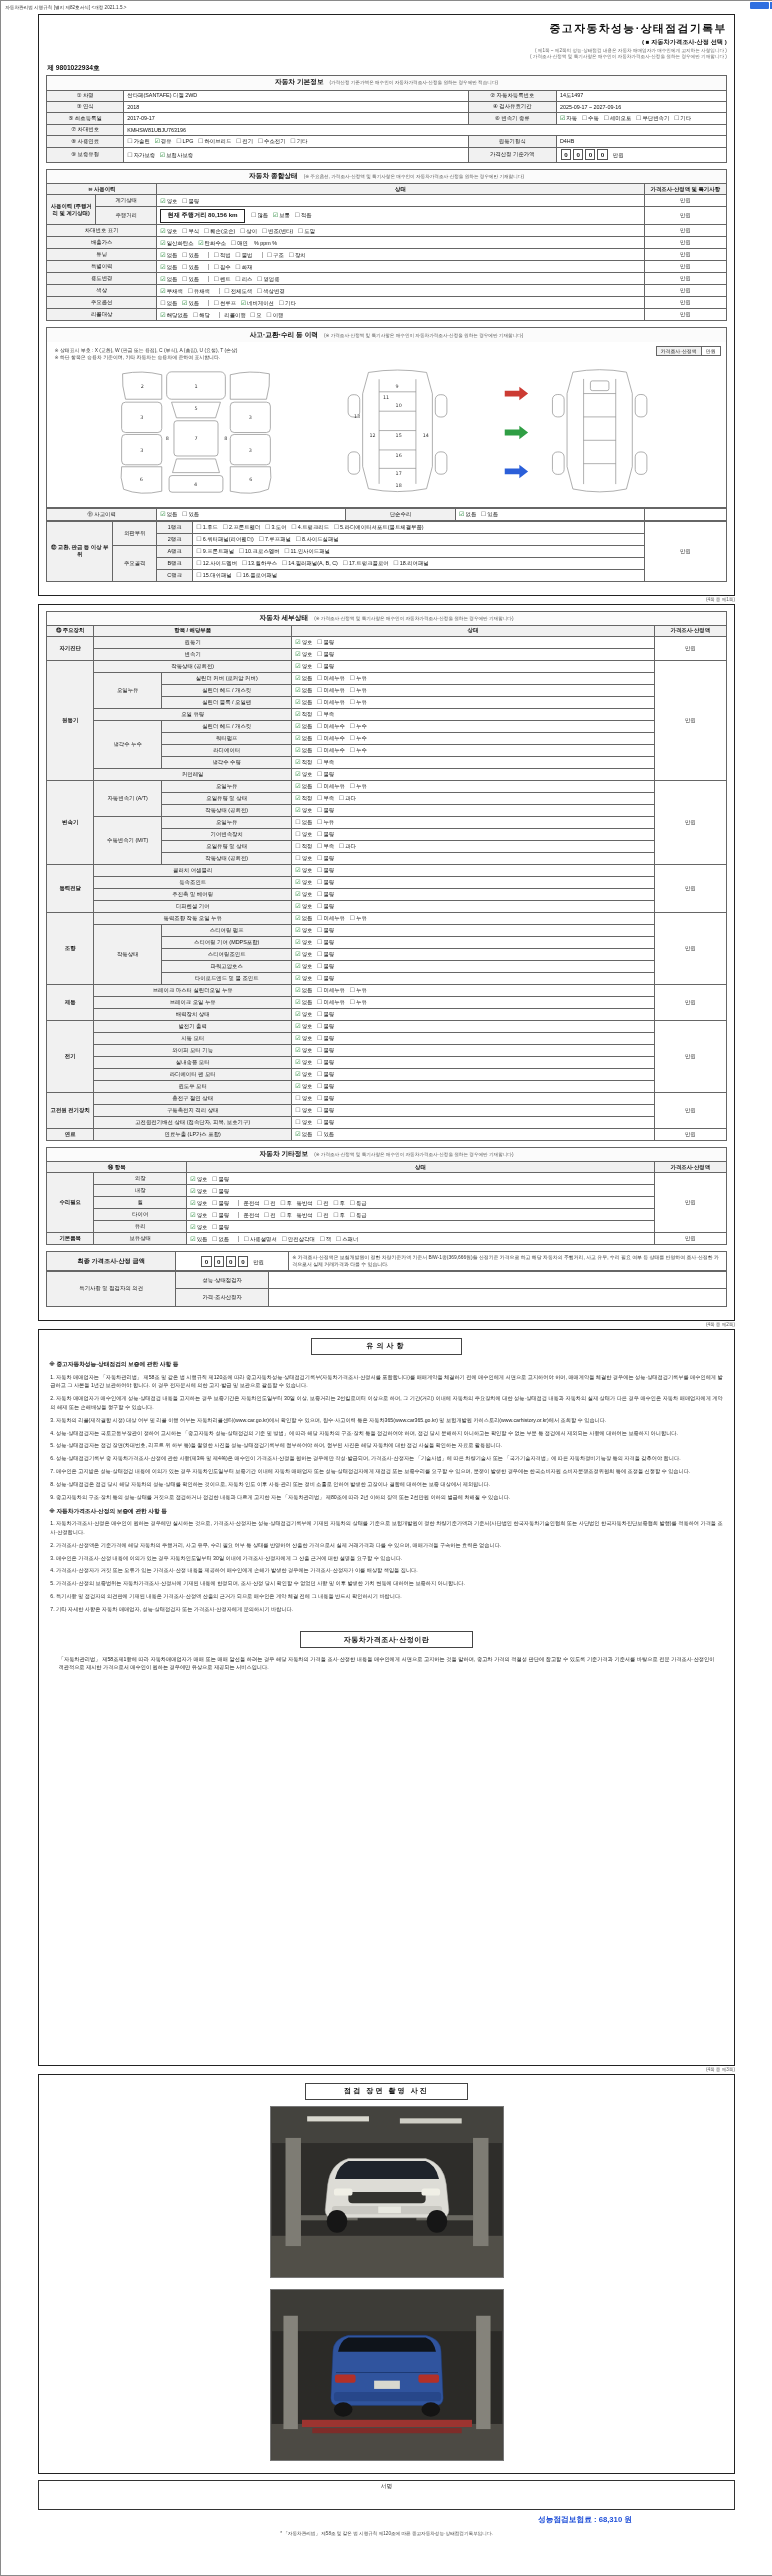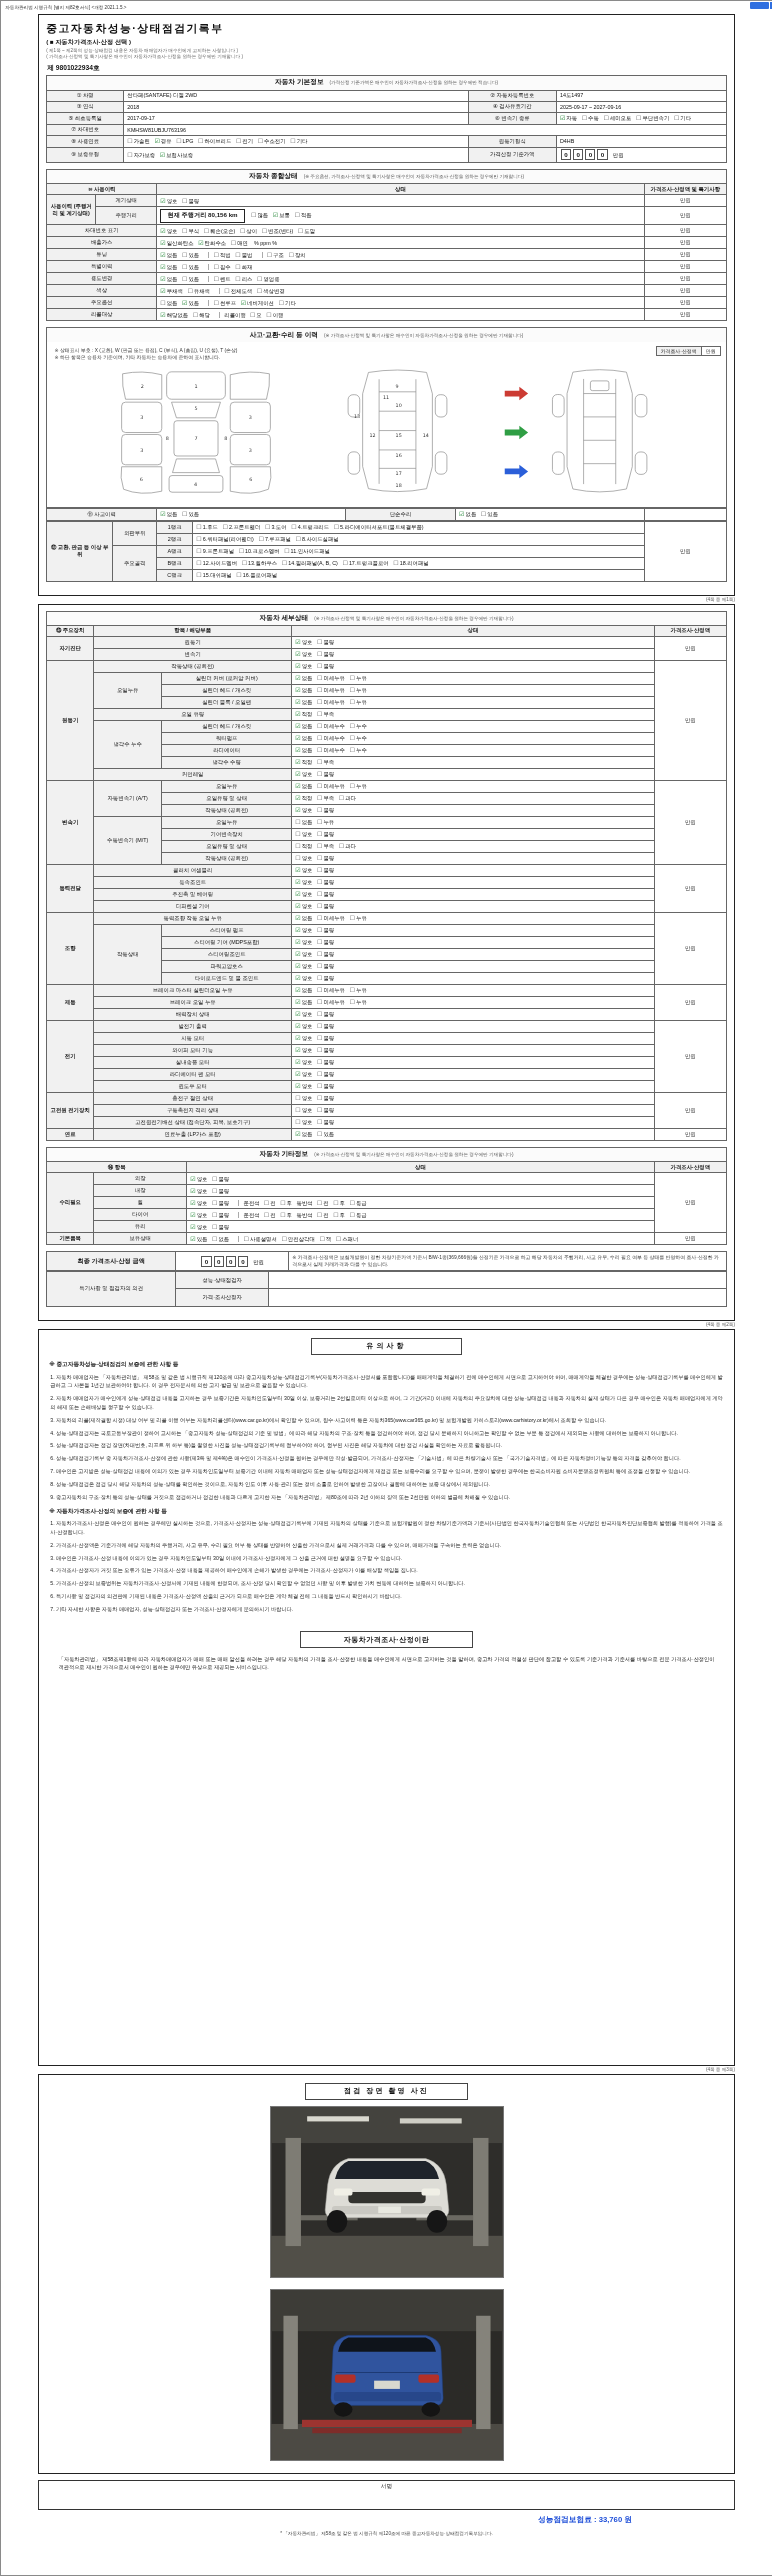--- a/index.html
+++ b/index.html
@@ -6,21 +6,21 @@
   body{width:773px;height:2576px;background:#ffffff;position:relative;overflow:hidden;
        font-family:"Liberation Sans","DejaVu Sans",sans-serif;color:#111;}
   .outer{position:absolute;inset:0;border:0.5px solid #8a8a8a;pointer-events:none;}
   .viewer-bar{position:relative;height:10.3px;padding:1.5px 5.2px 0 5.2px;}
   .viewer-bar .tinytxt{font-size:4.6px;color:#333;}
   .badge{position:absolute;top:1.5px;right:4.1px;width:18.5px;height:7.7px;background:#2f6fe0;border-radius:1px;}
   .badge2{position:absolute;top:1.5px;right:0;width:3.1px;height:7.7px;background:#2f6fe0;}
   .sheet{width:697px;margin:2.1px auto 0 auto;border:1px solid #222;background:#fff;
          padding:5.2px 7.2px 7.2px 7.2px;box-sizing:border-box;}
   .pagecap{width:697px;margin:1px auto 2.1px auto;text-align:right;font-size:4.6px;color:#555;}
-  .title-block{text-align:left;padding:2.1px 0 1px 0;}
+  .title-block{text-align:right;padding:2.1px 0 1px 0;}
   .main-title{font-size:10.8px;font-weight:bold;letter-spacing:1.5px;}
   .sub-title{font-size:6.2px;font-weight:bold;margin-top:1.5px;}
   .tiny-note{font-size:4.6px;color:#666;margin-top:1px;}
   .doc-no{font-size:6.7px;font-weight:bold;margin:4.1px 1px 2.6px 1px;}
   .sec-head{border:0.5px solid #666;border-bottom:none;background:#fbfbfb;text-align:center;
             padding:2.1px 3.1px;font-weight:bold;font-size:6.7px;}
   .sec-note{font-weight:normal;font-size:4.6px;color:#555;margin-left:4.1px;}
   table.tbl{border-collapse:collapse;width:100%;table-layout:fixed;margin-bottom:6.2px;background:#fff;}
   table.tbl td,table.tbl th{border:0.5px solid #666;padding:1.5px 3.1px;font-size:5.4px;vertical-align:middle;
                             word-break:break-all;}
@@ -736,15 +736,15 @@
         <ellipse cx="140" cy="232" rx="18" ry="14" fill="#141414"></ellipse>
         <ellipse cx="310" cy="232" rx="18" ry="14" fill="#141414"></ellipse>
       </svg>
     </div>
   </div>
 </div>
 
 <div class="sign-box">
   <span class="sign-label">서명</span>
 </div>
-<div class="insurance-row">성능점검보험료 : 33,760 원</div>
+<div class="insurance-row">성능점검보험료 : 68,310 원</div>
 <div class="footer-note">* 「자동차관리법」 제58조 및 같은 법 시행규칙 제120조에 따른 중고자동차성능·상태점검기록부입니다.</div>
 
 
 </body></html>

